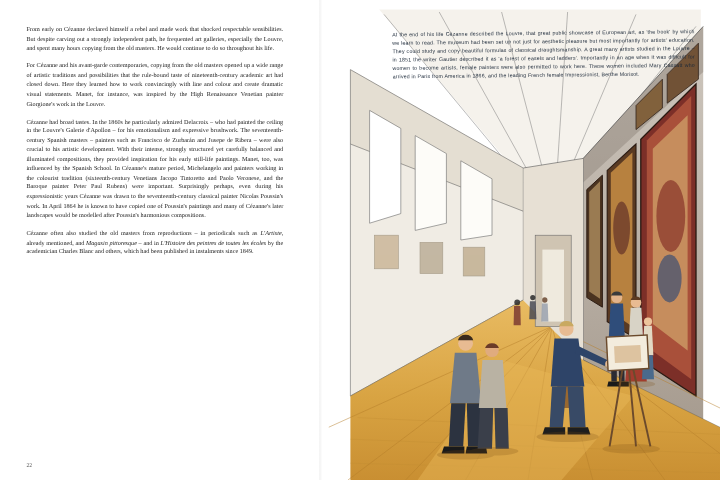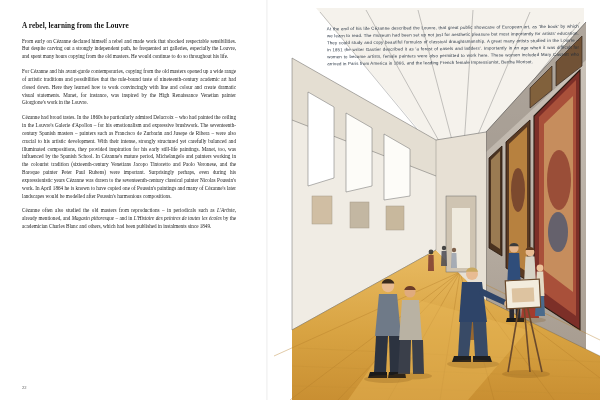--- a/index.html
+++ b/index.html
@@ -91,21 +91,20 @@
     width: 4px; height: 400px;
     background: linear-gradient(to right, rgba(0,0,0,0.05), rgba(0,0,0,0.0));
   }
 </style>
 </head>
 <body>
 
 <div id="page">
 
   <div class="left-page">
-    <h1 class="article-title">A rebel, learning from the Louvre</h1>
     <div class="body-col">
       <p>From early on Cézanne declared himself a rebel and made work that shocked respectable sensibilities. But despite carving out a strongly independent path, he frequented art galleries, especially the Louvre, and spent many hours copying from the old masters. He would continue to do so throughout his life.</p>
       <p>For Cézanne and his avant-garde contemporaries, copying from the old masters opened up a wide range of artistic traditions and possibilities that the rule-bound taste of nineteenth-century academic art had closed down. Here they learned how to work convincingly with line and colour and create dramatic visual statements. Manet, for instance, was inspired by the High Renaissance Venetian painter Giorgione's work in the Louvre.</p>
       <p>Cézanne had broad tastes. In the 1860s he particularly admired Delacroix – who had painted the ceiling in the Louvre's Galerie d'Apollon – for his emotionalism and expressive brushwork. The seventeenth-century Spanish masters – painters such as Francisco de Zurbarán and Jusepe de Ribera – were also crucial to his artistic development. With their intense, strongly structured yet carefully balanced and illuminated compositions, they provided inspiration for his early still-life paintings. Manet, too, was influenced by the Spanish School. In Cézanne's mature period, Michelangelo and painters working in the colourist tradition (sixteenth-century Venetians Jacopo Tintoretto and Paolo Veronese, and the Baroque painter Peter Paul Rubens) were important. Surprisingly perhaps, even during his expressionistic years Cézanne was drawn to the seventeenth-century classical painter Nicolas Poussin's work. In April 1864 he is known to have copied one of Poussin's paintings and many of Cézanne's later landscapes would be modelled after Poussin's harmonious compositions.</p>
       <p>Cézanne often also studied the old masters from reproductions – in periodicals such as <em>L'Artiste</em>, already mentioned, and <em>Magasin pittoresque</em> – and in <em>L'Histoire des peintres de toutes les écoles</em> by the academician Charles Blanc and others, which had been published in instalments since 1849.</p>
     </div>
     <div class="folio">22</div>
   </div>
 
   <div class="gutter"></div>

